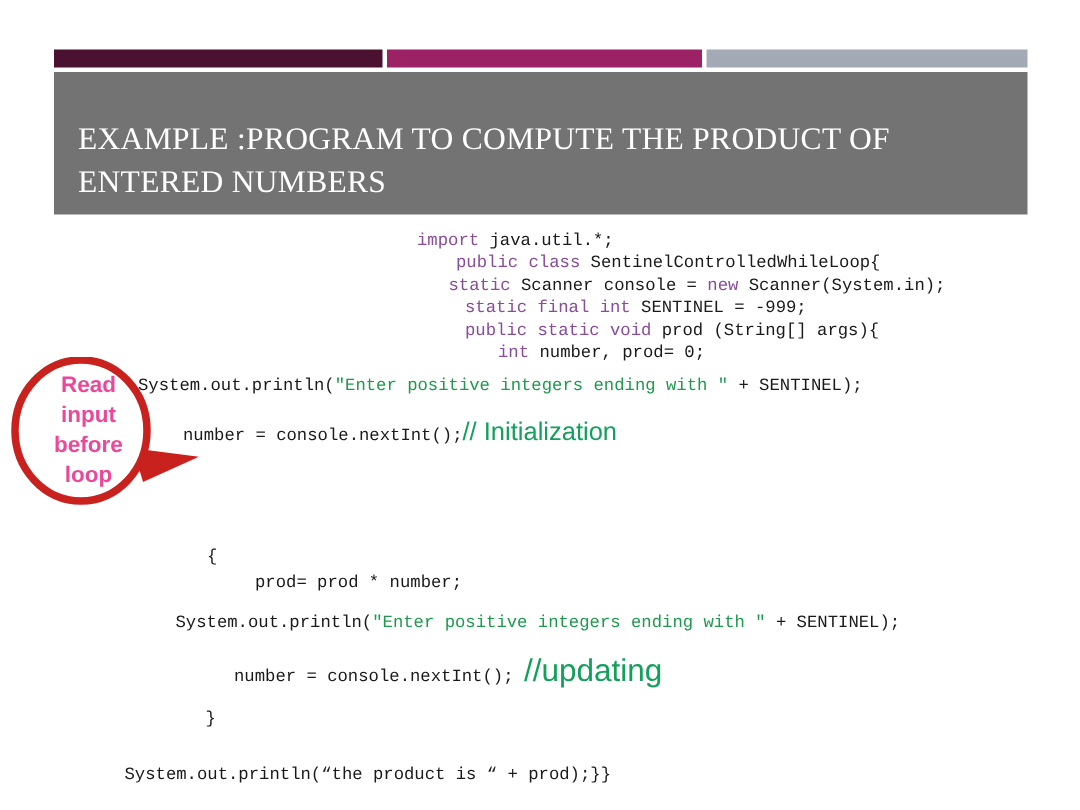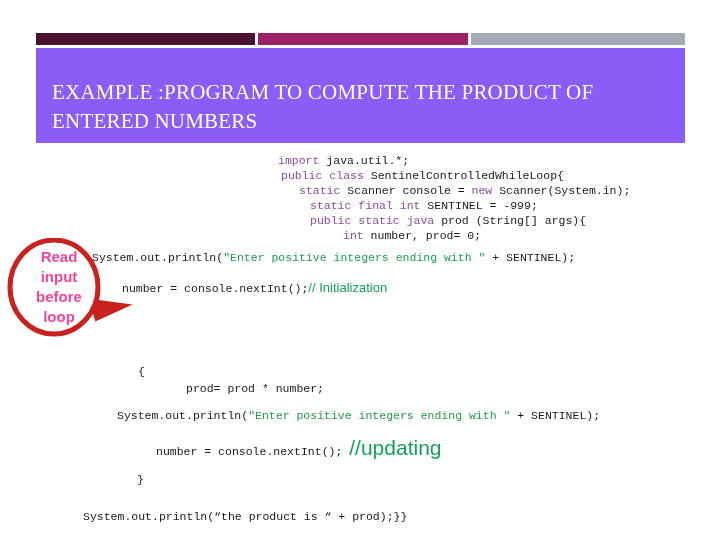--- a/index.html
+++ b/index.html
@@ -32,21 +32,21 @@
   .seg-mid    { left: 258px; width: 210px; background: #9B2265; }
   .seg-gray   { left: 471px; width: 214px; background: #A3AAB5; }
 
   
   .title-banner {
     position: absolute;
     top: 48px;
     left: 36px;
     width: 649px;
     height: 95px;
-    background: #8b5cf6;
+    background: #737373;
     box-sizing: border-box;
   }
   .title-text {
     position: absolute;
     top: 30px;
     left: 16px;
     width: 620px;
     color: #FFFFFF;
     font-family: "Liberation Serif", serif;
     font-size: 21px;
@@ -70,36 +70,36 @@
     white-space: pre;
     font-size: 11.5px;
     line-height: 15px;
   }
   .kw      { color: #8A4B9B; }
   .str     { color: #1E9A4E; }
   .note    { color: #13A05C; font-family: "Liberation Sans", sans-serif; }
 
   
   .l1  { left: 278px; top: 3px;   }
-  .l2  { left: 281px; top: 18px;  }
+  .l2  { left: 304px; top: 18px;  }
   .l3  { left: 299px; top: 33px;  }
   .l4  { left: 310px; top: 48px; text-align: right;  }
   .l5  { left: 310px; top: 63px;  }
-  .l6  { left: 343px; top: 78px;  }
+  .l6  { left: 332px; top: 78px;  }
   .l7  { left: 92px;  top: 100px; font-size: 11.5px; }
   .l8  { left: 122px; top: 130px; }
   .l9  { left: 110px; top: 178px; }
   .l10 { left: 138px; top: 214px; }
-  .l11 { left: 186px; top: 231px; }
+  .l11 { left: 170px; top: 231px; }
   .l12 { left: 117px; top: 258px; }
   .l13 { left: 156px; top: 290px; }
   .l14 { left: 137px; top: 322px; }
   .l15 { left: 83px;  top: 359px; }
 
-  .note-init { font-size: 13px; }
+  .note-init { font-size: 17px; }
   .note-test { font-size: 21px; font-weight: bold; }
   .note-upd  { font-size: 21px; text-align: center; }
 
   
   .callout {
     position: absolute;
     left: 4px;
     top: 238px;
     width: 132px;
     height: 102px;
@@ -137,21 +137,21 @@
 <div class="code-area">
 
   <div class="code-line l1"><span class="kw">import</span><span> java.util.*;</span></div>
 
   <div class="code-line l2"><span class="kw">public</span><span> </span><span class="kw">class</span><span> SentinelControlledWhileLoop{</span></div>
 
   <div class="code-line l3"><span class="kw">static</span><span> Scanner console = </span><span class="kw">new</span><span> Scanner(System.in);</span></div>
 
   <div class="code-line l4"><span class="kw">static</span><span> </span><span class="kw">final</span><span> </span><span class="kw">int</span><span> SENTINEL = -999;</span></div>
 
-  <div class="code-line l5"><span class="kw">public</span><span> </span><span class="kw">static</span><span> </span><span class="kw">java</span><span> prod (String[] args){</span></div>
+  <div class="code-line l5"><span class="kw">public</span><span> </span><span class="kw">static</span><span> </span><span class="kw">void</span><span> prod (String[] args){</span></div>
 
   <div class="code-line l6"><span class="kw">int</span><span> number, prod= 0;</span></div>
 
   <div class="code-line l7"><span>System.out.println(</span><span class="str">"Enter positive integers ending with "</span><span> + SENTINEL);</span></div>
 
   <div class="code-line l8"><span>number = console.nextInt();</span><span class="note note-init">// Initialization</span></div>
 
 
   <div class="code-line l10">{</div>
 

